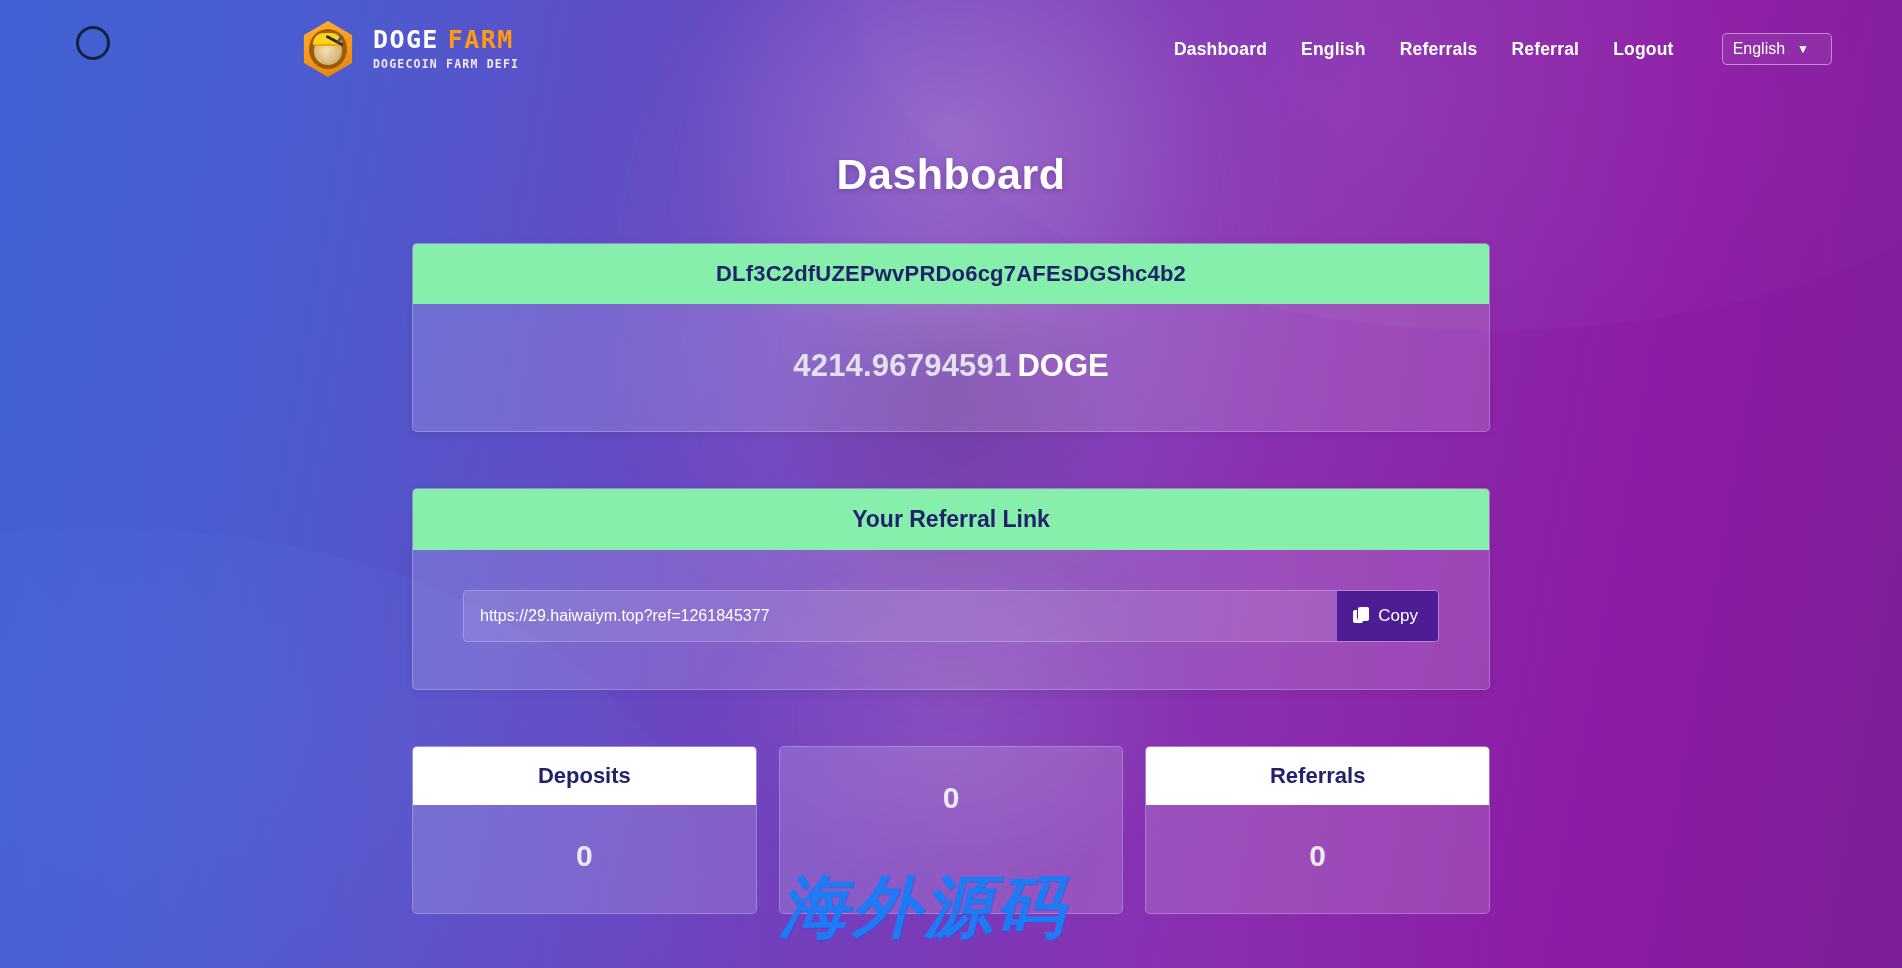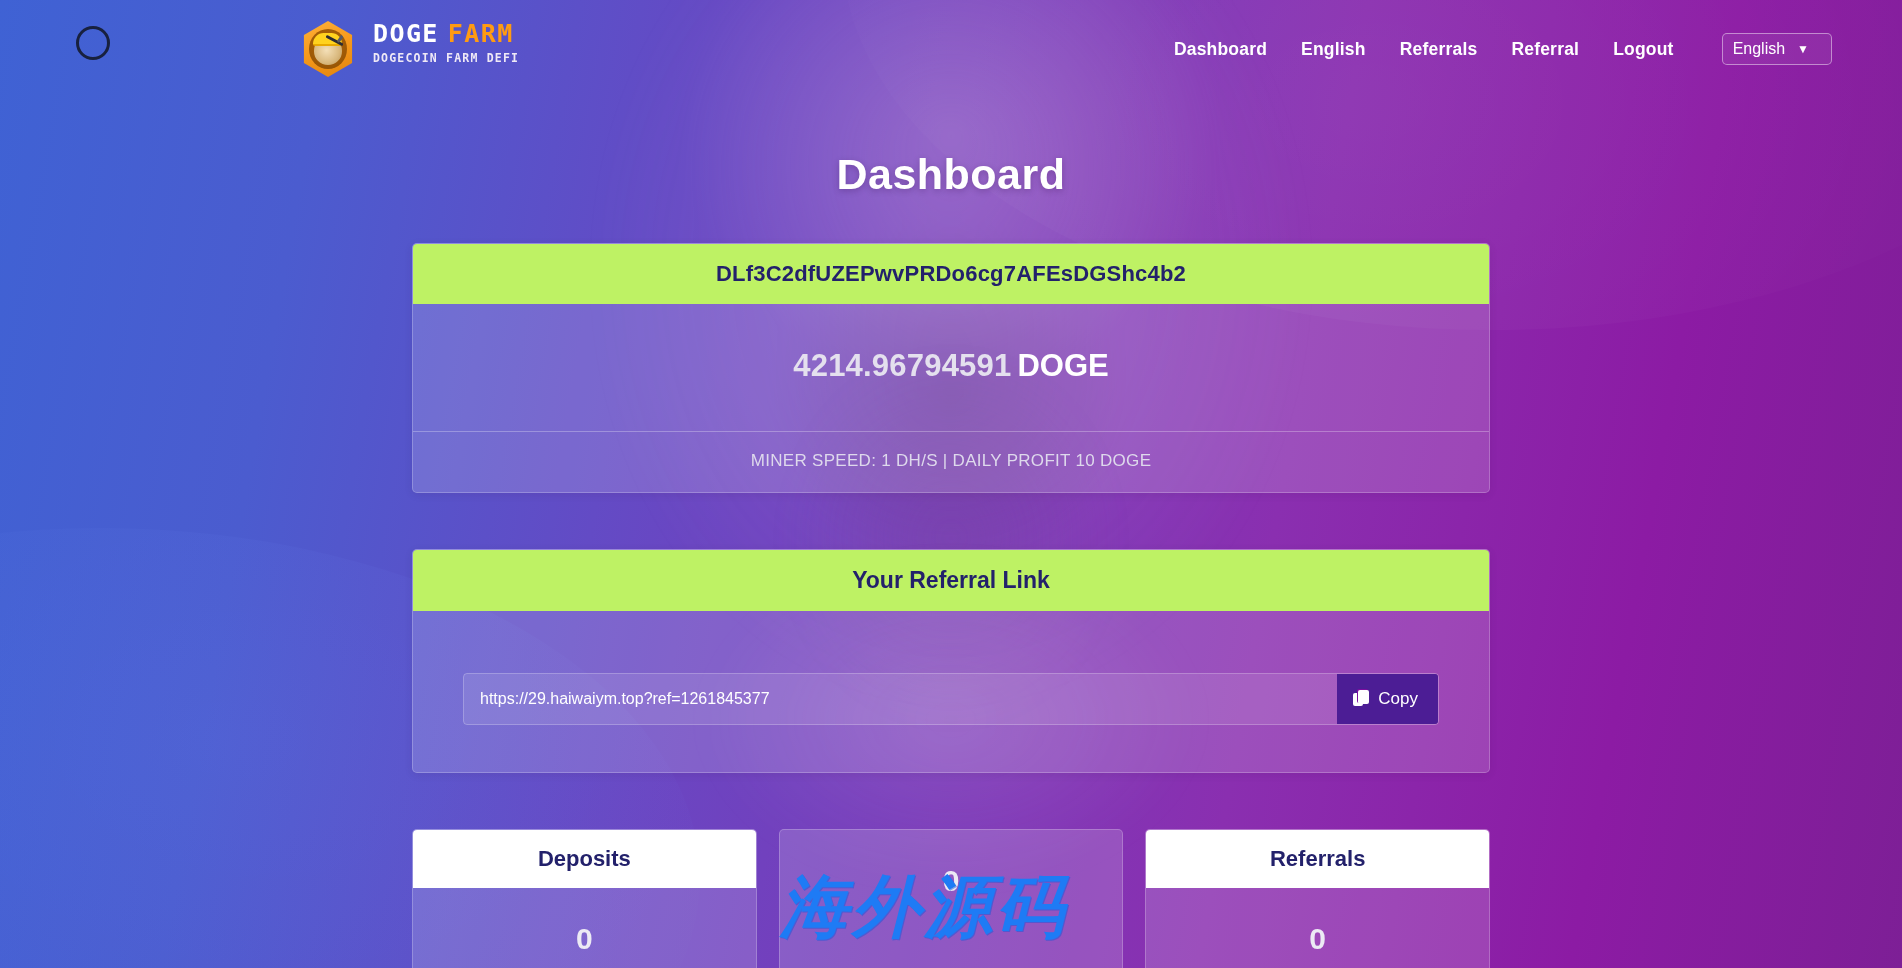--- a/index.html
+++ b/index.html
@@ -72,21 +72,21 @@
 
   
   .header {
     position: relative;
     z-index: 10;
     height: 98px;
     display: flex;
     align-items: center;
     padding: 0 70px 0 300px;
   }
-  .brand { display: flex; gap: 17px; }
+  .brand { display: flex; align-items: center; gap: 17px; }
   .coin {
     width: 56px; height: 56px;
     position: relative;
     flex: 0 0 auto;
   }
   .coin .hex {
     position: absolute; inset: 0;
     background: linear-gradient(160deg,#ffb23a 0%, #f79b1d 45%, #e0830c 100%);
     clip-path: polygon(50% 0%, 93% 25%, 93% 75%, 50% 100%, 7% 75%, 7% 25%);
   }
@@ -169,21 +169,21 @@
 
   .card {
     border-radius: 5px;
     overflow: hidden;
     background: rgba(255,255,255,0.155);
     border: 1px solid rgba(255,255,255,0.22);
     box-shadow: 0 2px 9px rgba(40,0,60,0.09);
     margin-bottom: 56px;
   }
   .card-head {
-    background: #bef264;
+    background: #86efac;
     text-align: center;
     padding: 17px 10px;
     color: #23216b;
     font-size: 23px;
     font-weight: 700;
   }
   .card-head.addr { font-size: 22px; letter-spacing: 0.2px; }
 
   .balance-body {
     padding: 44px 10px 47px;
@@ -197,21 +197,21 @@
   }
   .card-foot {
     border-top: 1px solid rgba(255,255,255,0.28);
     text-align: center;
     padding: 19px 10px 21px;
     color: #ded9ec;
     font-size: 17px;
     letter-spacing: 0.3px;
   }
 
-  .ref-body { padding: 40px 50px 47px; margin-top: 22px; }
+  .ref-body { padding: 40px 50px 47px; }
   .ref-row {
     display: flex;
     border-radius: 4px;
     overflow: hidden;
     border: 1px solid rgba(255,255,255,0.30);
     height: 52px;
   }
   .ref-input {
     flex: 1;
     background: rgba(255,255,255,0.10);
@@ -329,21 +329,20 @@
 </div>
 
 <div class="main">
   <h1 class="page-title">Dashboard</h1>
 
   <div class="card">
     <div class="card-head addr">DLf3C2dfUZEPwvPRDo6cg7AFEsDGShc4b2</div>
     <div class="balance-body">
       <span class="amount">4214.96794591</span><span class="unit">DOGE</span>
     </div>
-    <div class="card-foot">MINER SPEED: 1 DH/S | DAILY PROFIT 10 DOGE</div>
   </div>
 
   <div class="card">
     <div class="card-head">Your Referral Link</div>
     <div class="ref-body">
       <div class="ref-row">
         <input class="ref-input" type="text" readonly="" value="https://29.haiwaiym.top?ref=1261845377" style="">
         <button class="copy-btn">
           <span class="copy-ico">
               <i></i>

